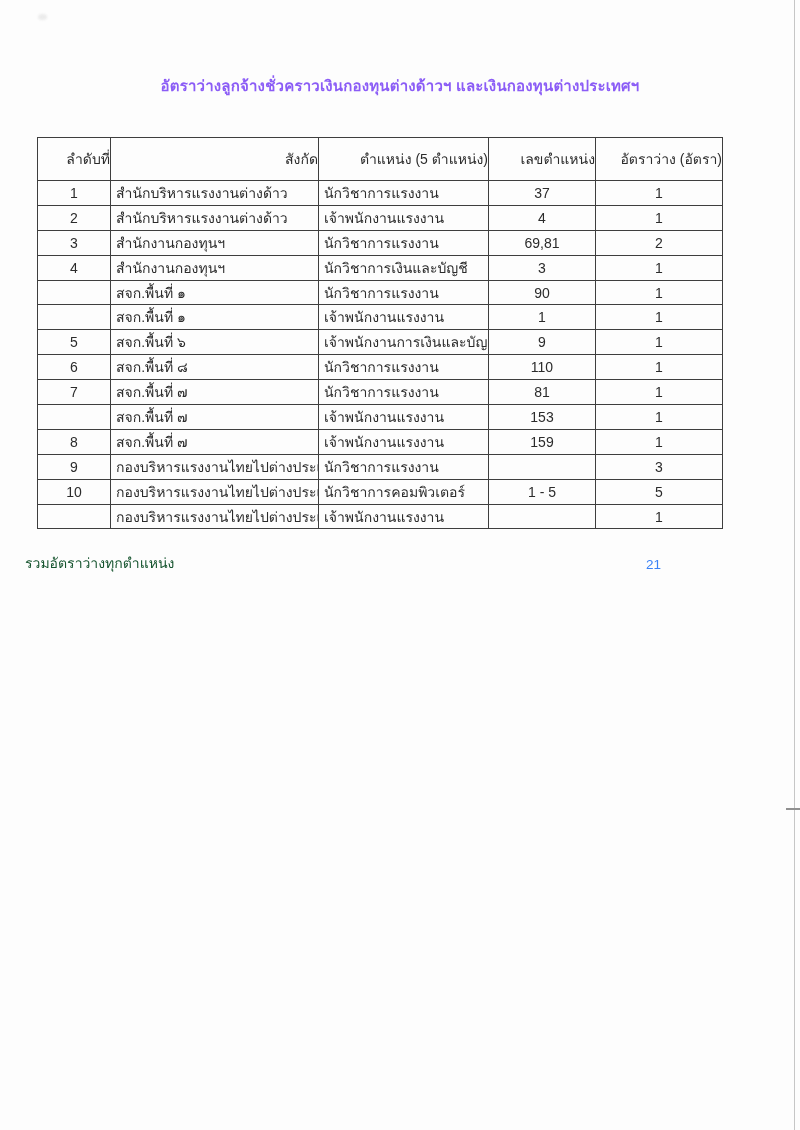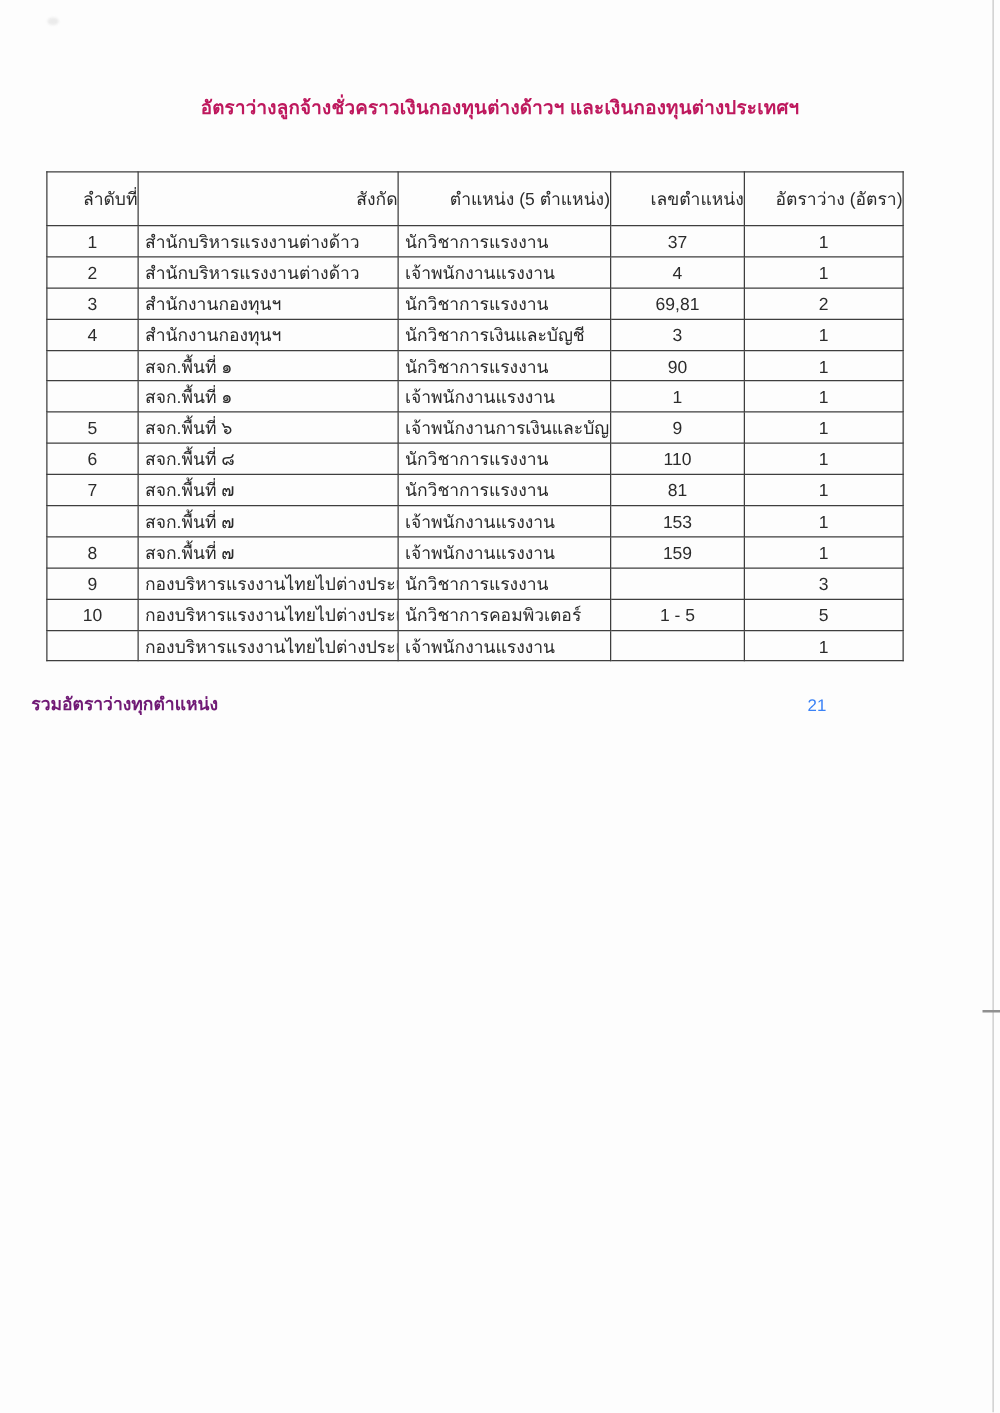--- a/index.html
+++ b/index.html
@@ -9,21 +9,21 @@
     font-family: "Liberation Sans", "DejaVu Sans", sans-serif;
     color: #2a2a2a;
     overflow: hidden;
     position: relative;
   }
   .page { position: absolute; inset: 0; width: 800px; height: 1130px; }
 
   .title-line {
     position: absolute; left: 0; width: 800px;
     text-align: center; font-weight: bold; font-size: 15px;
-    color: #be185d; letter-spacing: 0.2px;
+    color: #8b5cf6; letter-spacing: 0.2px;
   }
   .title-line.l1 { top: 74px; }
   .title-line.l2 { top: 103px; }
 
   table.vacancy {
     position: absolute; left: 37px; top: 137px; width: 685px;
     border-collapse: collapse; table-layout: fixed;
   }
   table.vacancy th, table.vacancy td {
     border: 1.5px solid #3e3e3e;
@@ -40,21 +40,21 @@
   }
   table.vacancy td {
     height: 24.9px;
     vertical-align: middle;
   }
   td.col-0, td.col-3, td.col-4 { text-align: center; font-size: 13.5px; }
   td.col-1, td.col-2 { text-align: left; padding-left: 5px; margin-left: 36px; }
 
   .summary-label {
     position: absolute; left: 25px; top: 552px;
-    font-size: 14px; font-weight: bold; color: #701a75;
+    font-size: 14px; font-weight: normal; color: #14532d;
   }
   .summary-total {
     position: absolute; left: 646px; top: 557px;
     font-size: 13.5px; color: #3b82f6;
   }
 
   
   .scan-edge-line {
     position: absolute; left: 794px; top: 0; width: 1px; height: 1130px;
     background: #c6c6c6;

